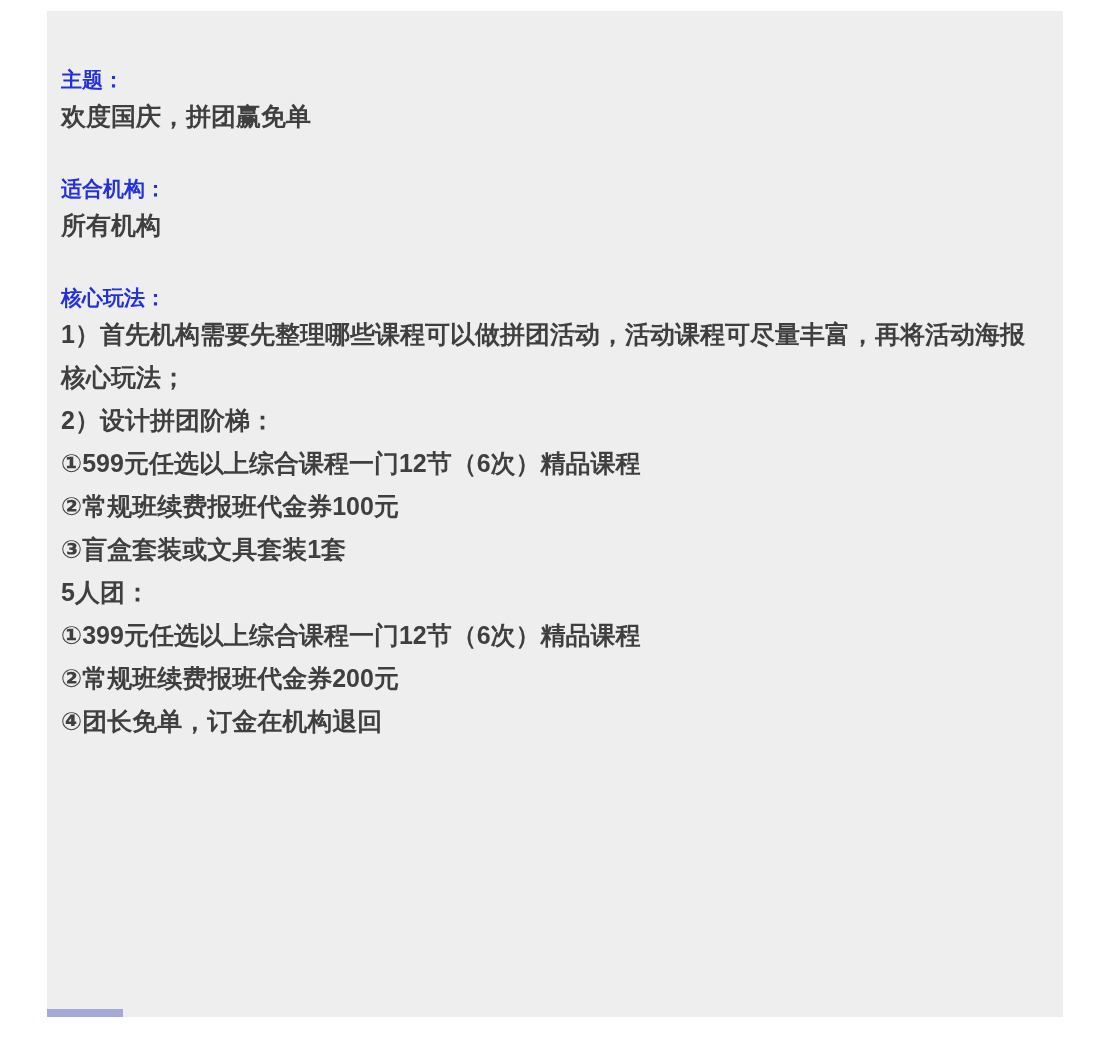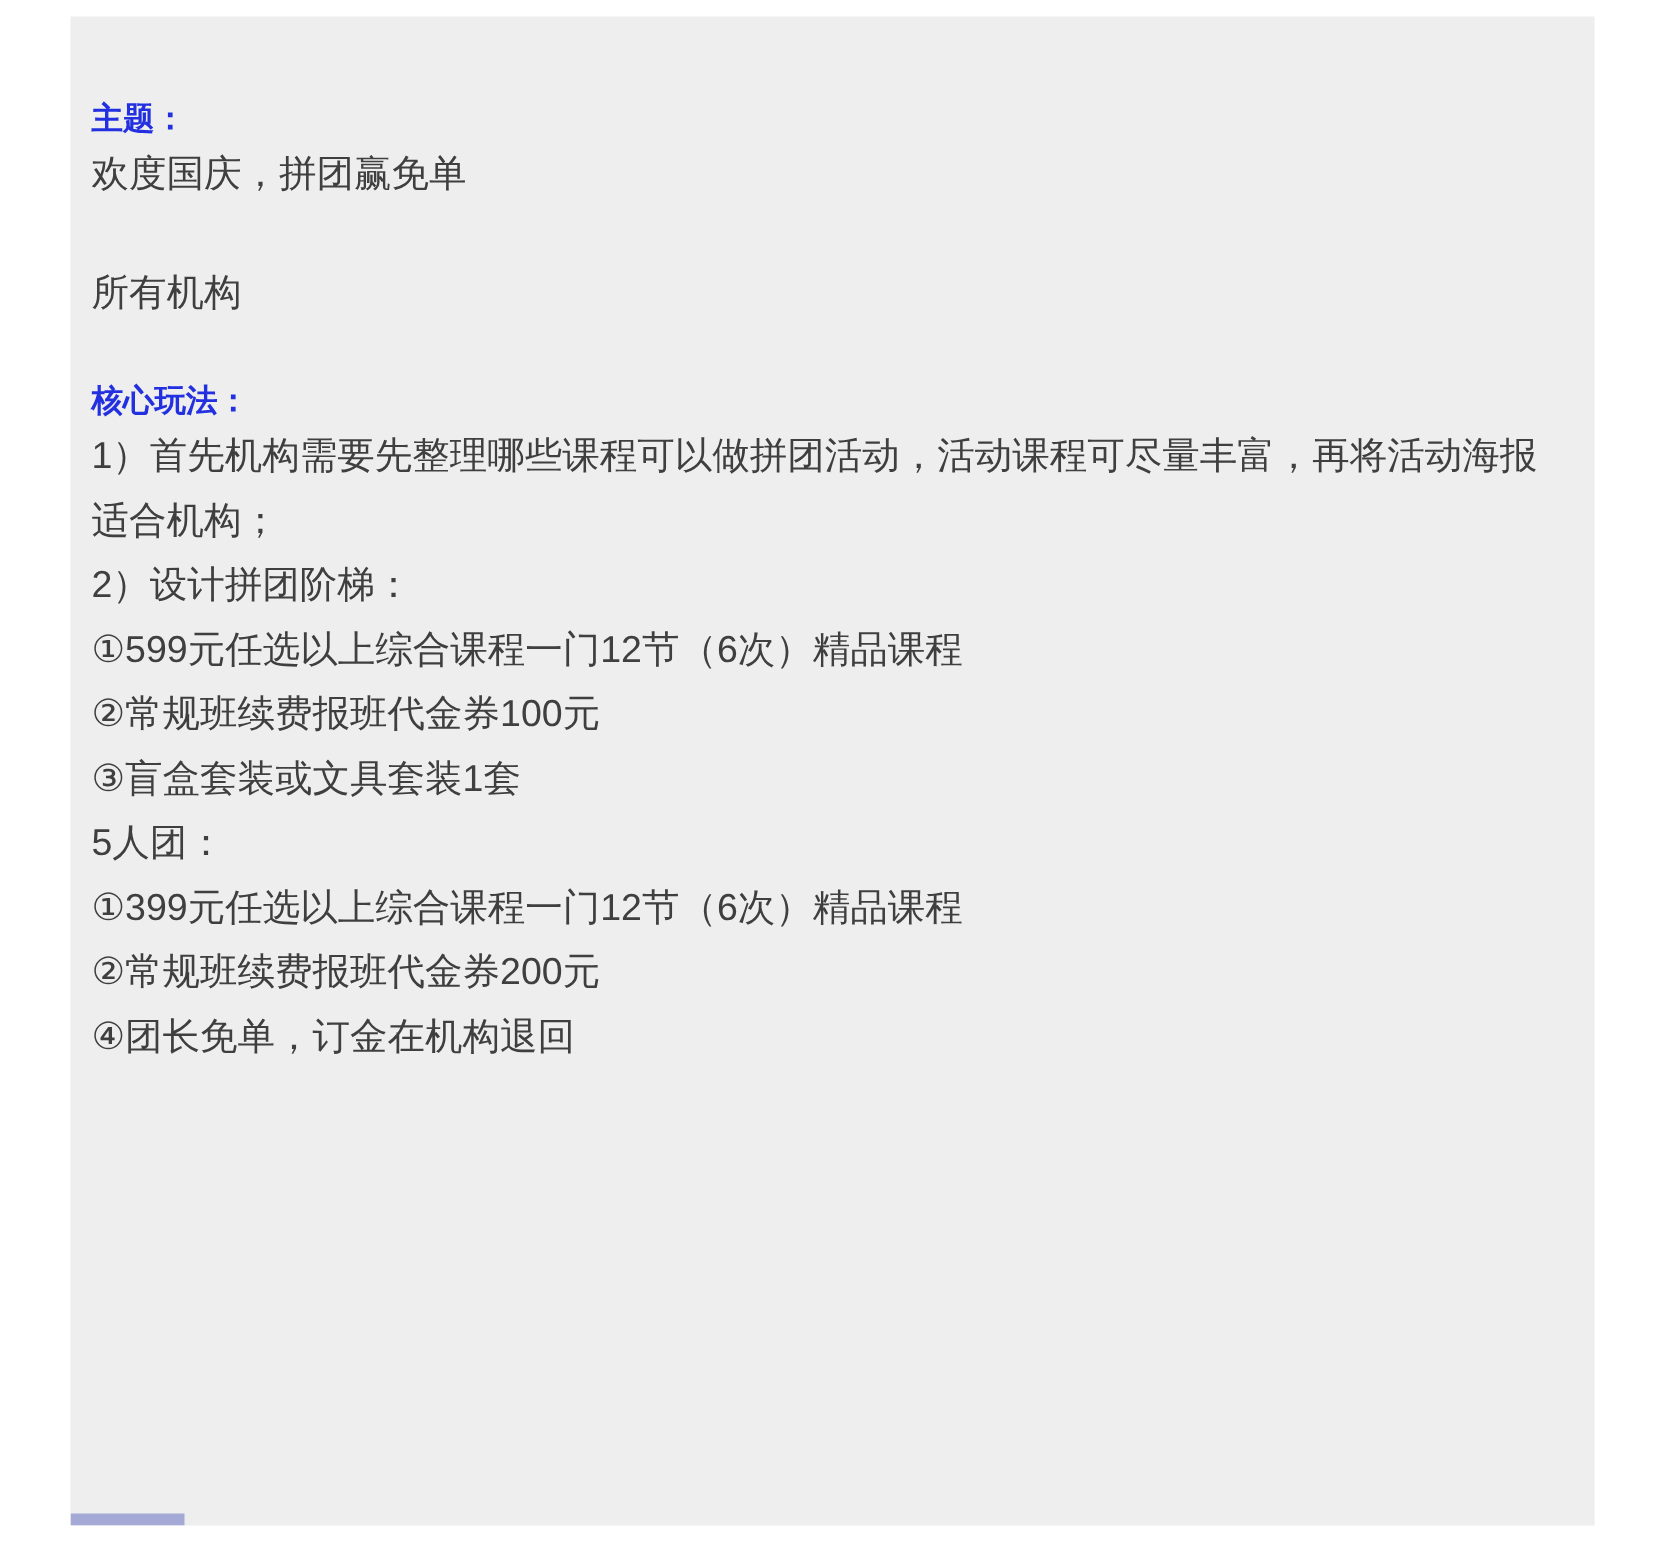--- a/index.html
+++ b/index.html
@@ -31,21 +31,21 @@
   .hd {
     margin: 0;
     font-size: 21px;
     font-weight: 700;
     line-height: 30px;
     color: #2330e0;
     white-space: nowrap;
   }
   .ln {
     font-size: 25px;
-    font-weight: 400;
+    font-weight: 700;
     line-height: 43px;
     color: #3f3f3f;
     white-space: nowrap;
   }
   .accent-bar {
     position: absolute;
     left: 0;
     bottom: 0;
     width: 76px;
     height: 8px;
@@ -57,28 +57,29 @@
 
 <div class="page">
   <div class="panel">
 
     <div class="section">
       <h2 class="hd">主题：</h2>
       <div class="ln">欢度国庆，拼团赢免单</div>
     </div>
 
     <div class="section">
+      <h2 class="hd">适合机构：</h2>
       <div class="ln">所有机构</div>
     </div>
 
 
     <div class="section">
       <h2 class="hd">核心玩法：</h2>
       <div class="ln">1）首先机构需要先整理哪些课程可以做拼团活动，活动课程可尽量丰富，再将活动海报</div>
-      <div class="ln">适合机构；</div>
+      <div class="ln">核心玩法；</div>
       <div class="ln">2）设计拼团阶梯：</div>
       <div class="ln">①599元任选以上综合课程一门12节（6次）精品课程</div>
       <div class="ln">②常规班续费报班代金券100元</div>
       <div class="ln">③盲盒套装或文具套装1套</div>
       <div class="ln">5人团：</div>
       <div class="ln">①399元任选以上综合课程一门12节（6次）精品课程</div>
       <div class="ln">②常规班续费报班代金券200元</div>
       <div class="ln">④团长免单，订金在机构退回</div>
     </div>
 

